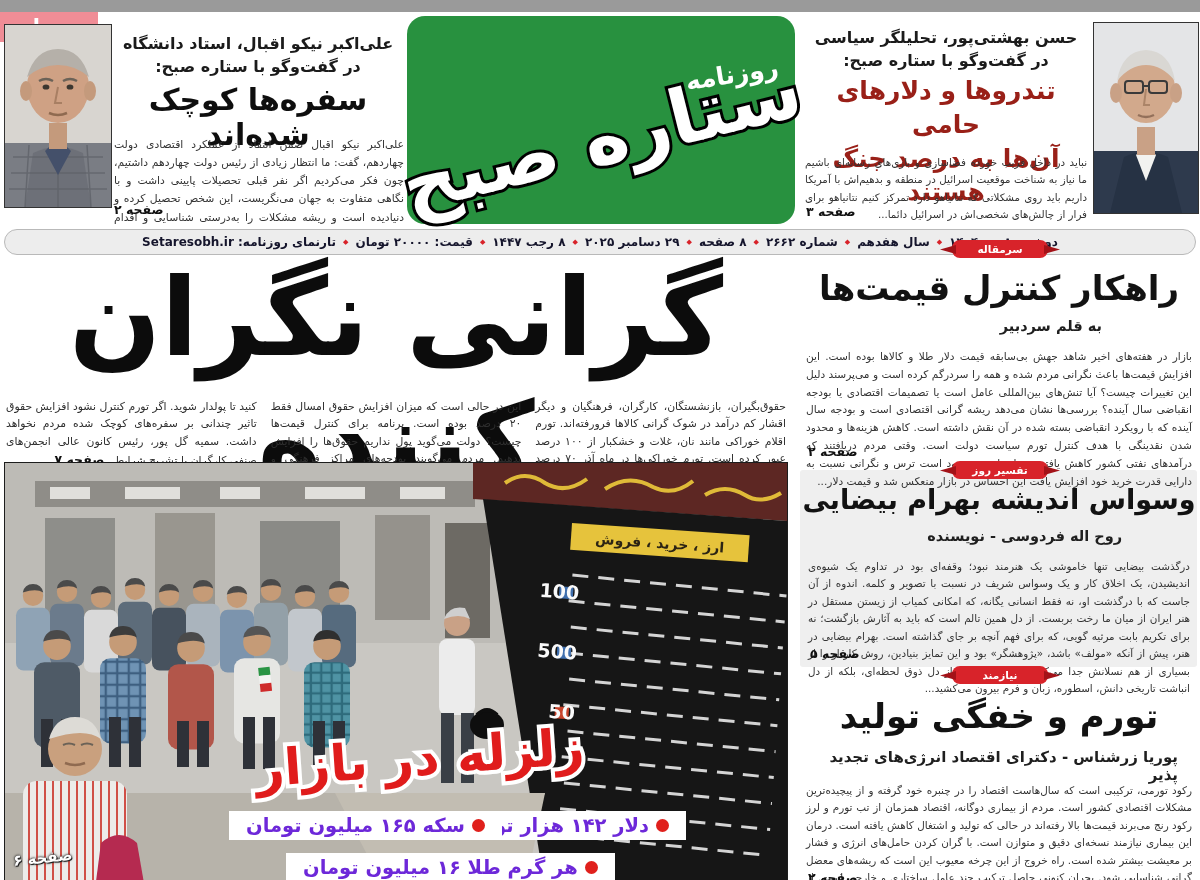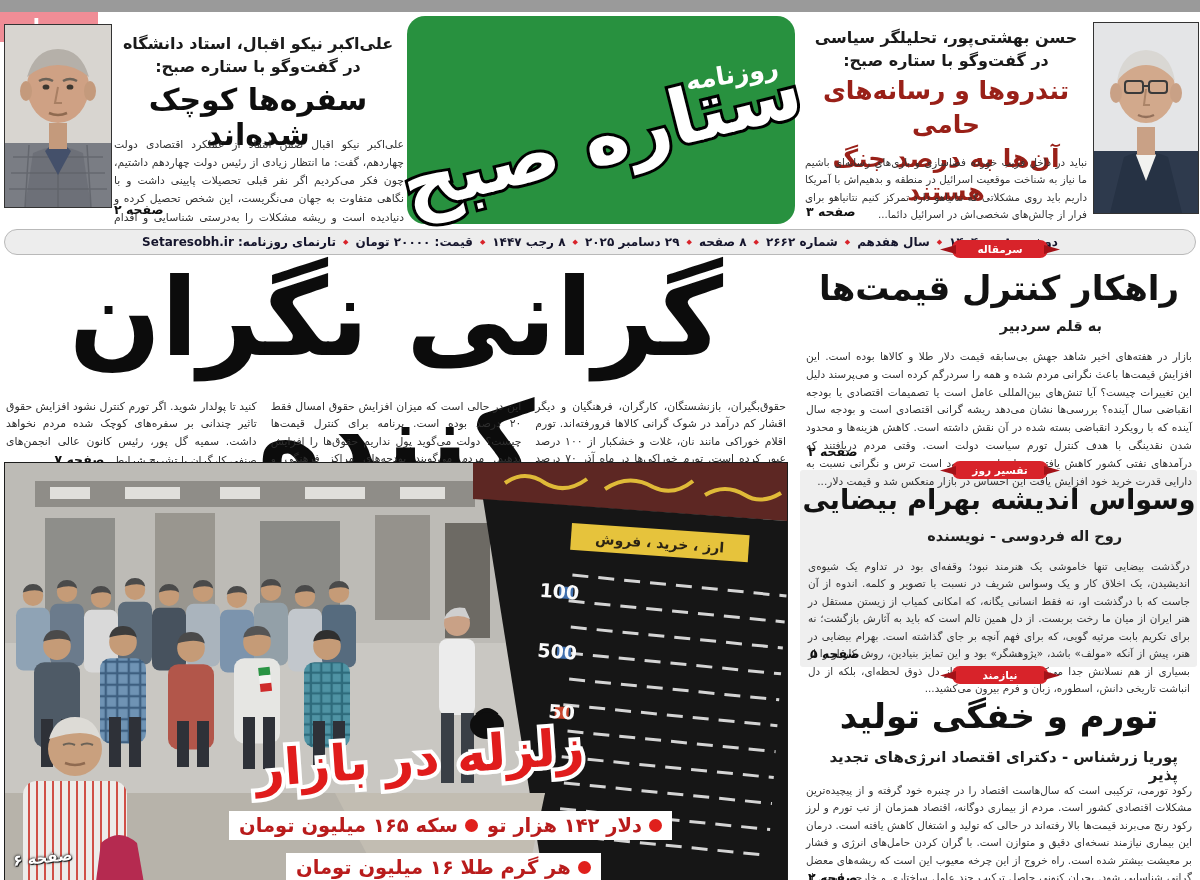--- a/index.html
+++ b/index.html
@@ -38,22 +38,22 @@
   .art-title{font-weight:bold;text-align:center;color:#121212;}
   .byline{font-weight:bold;font-size:14.5px;color:#1f1f1f;text-align:right;}
   
   .mainhl{left:0;top:244px;width:792px;height:140px;font-weight:bold;font-size:108px;
           color:#0c0c0c;text-align:center;line-height:1.15;letter-spacing:-2px;}
   
   .leadcols{left:6px;top:386px;width:780px;display:grid;grid-template-columns:repeat(3,1fr);
             grid-gap:14px;direction:rtl;font-size:10.8px;color:#2e2e2e;text-align:justify;line-height:1.6;}
   
   .photo{left:4px;top:450px;width:782px;height:426px;border:1px solid #1d1d1d;background:#c7c5c0;}
-  .pb{position:absolute;display:flex;align-items:center;gap:7px;background:#fff;color:#b91c1c;
-      font-weight:bold;font-size:19.5px;padding:3px 10px;direction:rtl;white-space:nowrap;}
+  .pb{position:absolute;display:flex;align-items:center;gap:7px;background:#fff;color:#6d28d9;
+      font-weight:bold;font-size:19.5px;padding:3px 17px;direction:rtl;white-space:nowrap;}
   .pb .dot{width:13px;height:13px;border-radius:50%;background:#e0201c;flex:0 0 auto;}
   .photo-ref{color:#fff;font-weight:bold;font-size:15px;transform:rotate(-6deg);
              text-shadow:0 0 3px #222,0 0 2px #222,1px 1px 0 #222;}
 </style>
 </head>
 <body>
 
 <div class="page">
 
   <div class="abs corner">
@@ -118,21 +118,21 @@
       <line x1="49" y1="63" x2="55" y2="63" stroke="#3a3a3a" stroke-width="2"></line>
       <path d="M44 92 Q52 96 60 92" stroke="#93705a" stroke-width="2.5" fill="none"></path>
       <path d="M52 66 L50 82 L56 82" stroke="#ab8468" stroke-width="2" fill="none"></path>
     </svg>
   </div>
   <div class="abs kicker" style="left:803px;top:14px;width:286px;">
     <div>حسن بهشتی‌پور، تحلیلگر سیاسی</div>
     <div>در گفت‌وگو با ستاره صبح:</div>
   </div>
   <div class="abs hl-right" style="left:803px;top:62px;width:286px;">
-    <div>تندروها و رسانه‌های حامی</div>
+    <div>تندروها و دلار‌های حامی</div>
     <div>آن‌ها به درصد جنگ هستند</div>
   </div>
   <div class="abs bodytext" style="left:805px;top:142px;width:282px;font-size:10.3px;">نباید در داخل فریب خورده فضاسازی و بازی‌های رسانه‌ای باشیم ما نیاز به شناخت موقعیت اسرائیل در منطقه و بدهیم‌اش با آمریکا داریم باید روی مشکلاتی که نتانیاهو دارد تمرکز کنیم نتانیاهو برای فرار از چالش‌های شخصی‌اش در اسرائیل دائما...</div>
   <div class="abs pageref" style="left:806px;top:192px;">صفحه ۳</div>
 
   <div class="abs dl">
     <span>دوشنبه ۸ دی ۱۴۰۴</span>
     <span>سال هفدهم</span>
     <span>شماره ۲۶۶۲</span>
     <span>۸ صفحه</span>

